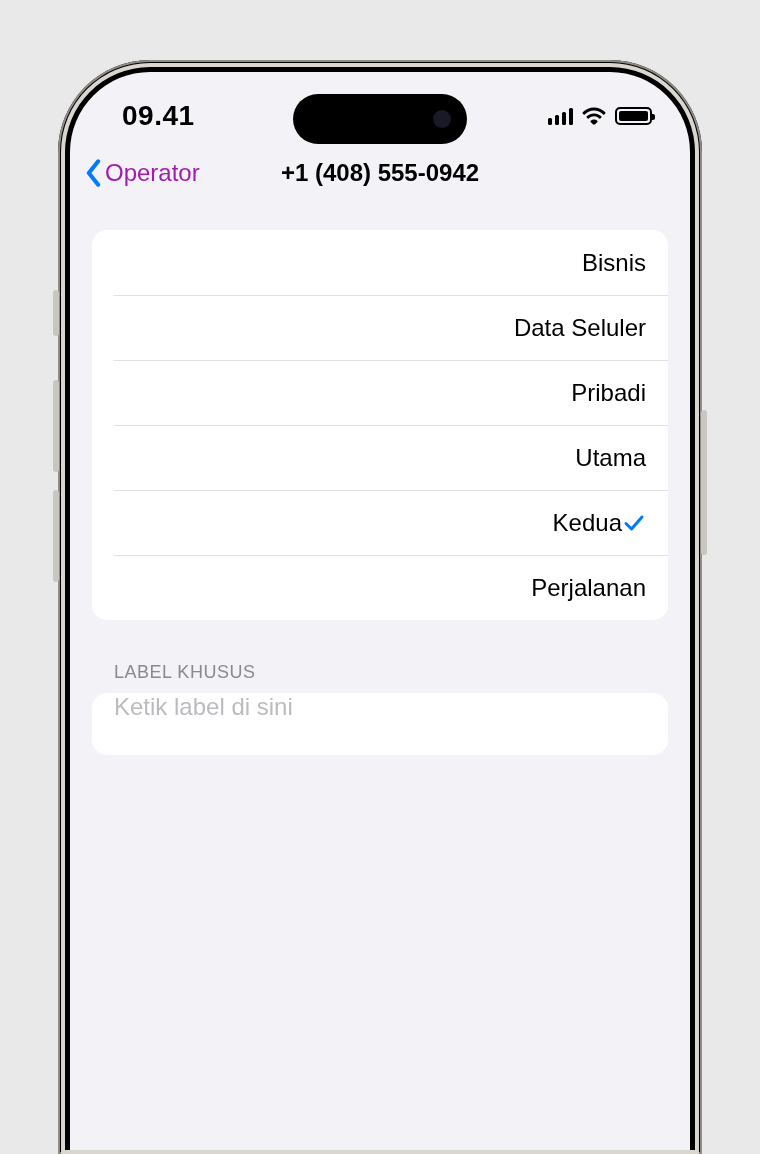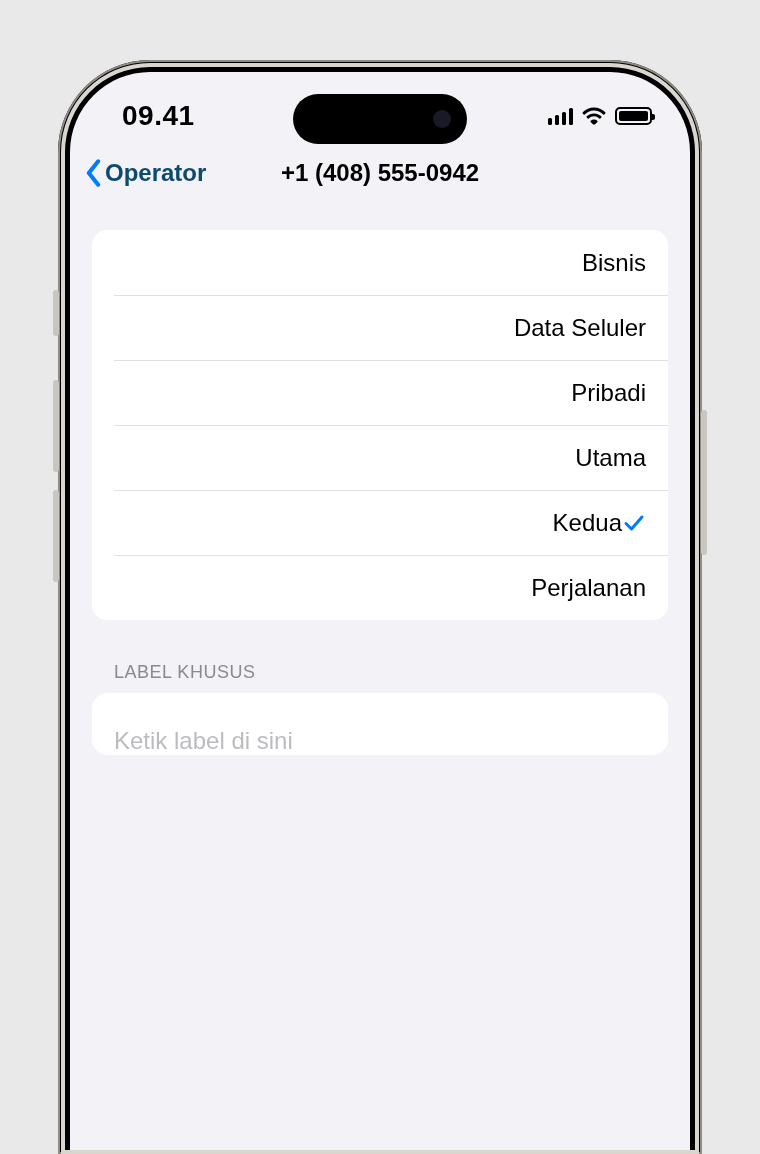--- a/index.html
+++ b/index.html
@@ -138,26 +138,25 @@
     .nav-bar {
       height: 62px;
       display: flex;
       align-items: center;
       position: relative;
       padding: 0 14px;
     }
     .back-button {
       display: flex;
       align-items: center;
-      color: #0c4a6e;
+      color: #a21caf;
       font-size: 24px;
       gap: 2px;
       cursor: pointer;
       z-index: 1;
-      font-weight: bold;
     }
     .back-chevron svg { width: 19px; height: 28px; display: block; }
     .nav-title {
       position: absolute;
       left: 0;
       right: 0;
       text-align: center;
       font-size: 24px;
       font-weight: 600;
       color: #000;
@@ -202,21 +201,21 @@
       letter-spacing: 0.5px;
       padding: 42px 22px 10px 22px;
       text-transform: uppercase;
     }
     .input-group {
       background: #fff;
       border-radius: 15px;
       padding: 0 22px;
       height: 62px;
       display: flex;
-      align-items: flex-end;
+      align-items: flex-start;
     }
     .text-input {
       border: none;
       outline: none;
       width: 100%;
       font-size: 24px;
       color: #000;
       background: transparent;
       font-family: inherit;
     }

